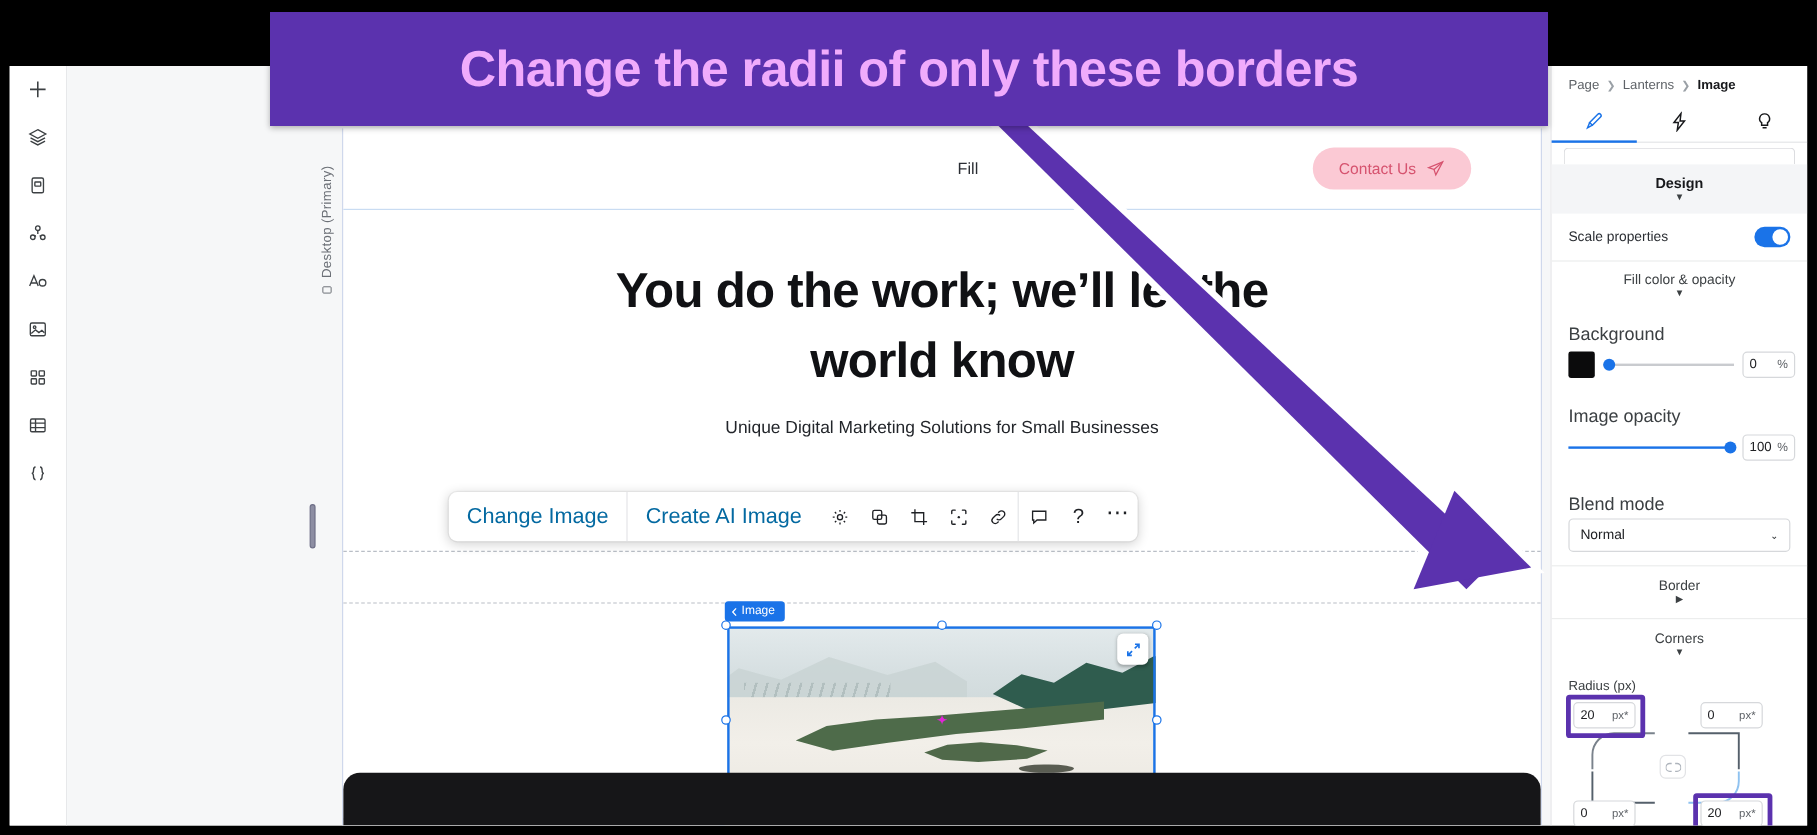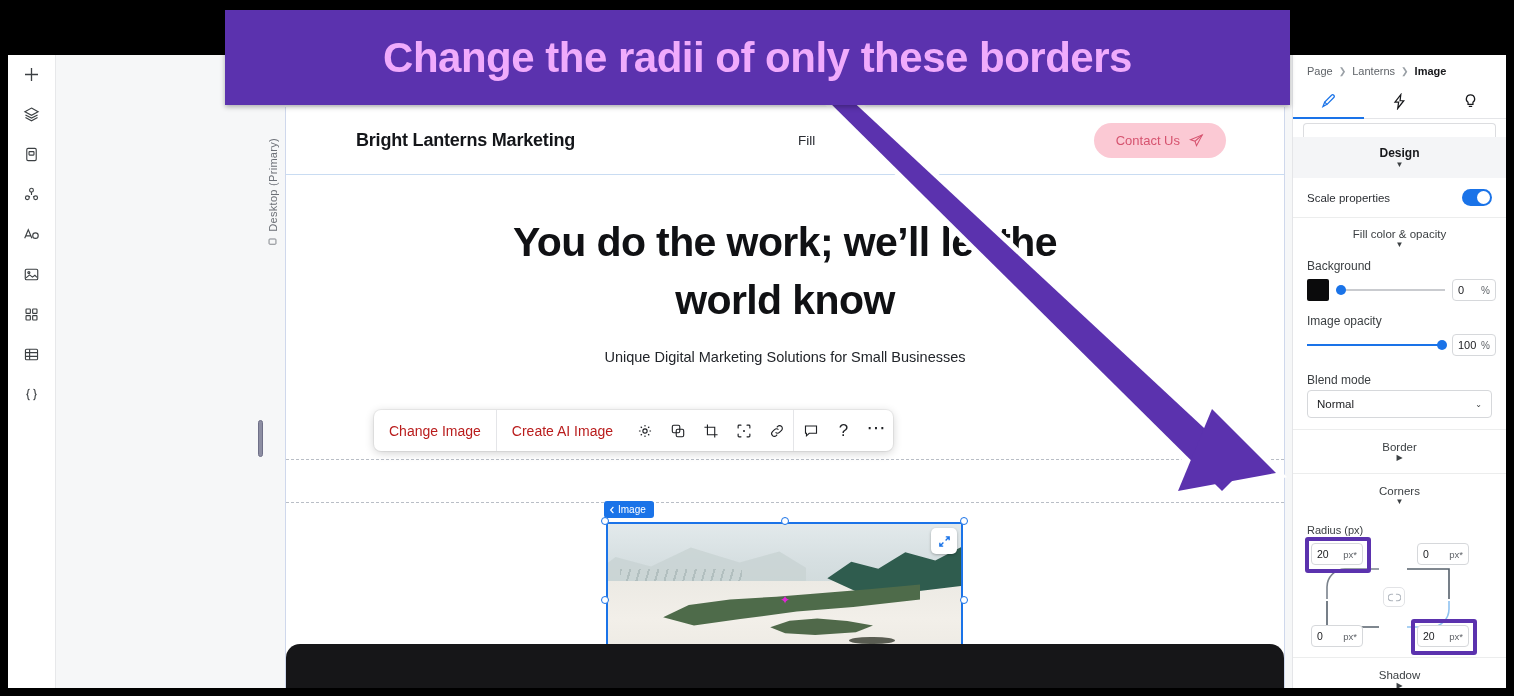--- a/index.html
+++ b/index.html
@@ -193,21 +193,21 @@
   }
 
   
   .img-toolbar {
     position: absolute; left: 318px; top: 355px;
     height: 41px; background: #fff; border-radius: 7px;
     box-shadow: 0 2px 10px rgba(0,0,0,.19), 0 0 0 1px rgba(0,0,0,.05);
     display: flex; align-items: center; z-index: 30;
   }
   .tb-text {
-    font-size: 14px; color: #b91c1c; padding: 0 15px; height: 100%;
+    font-size: 18px; color: #0369a1; padding: 0 15px; height: 100%;
     display: flex; align-items: center; cursor: pointer; white-space: nowrap;
   }
   .tb-sep { width: 1px; height: 100%; background: #e4e5e8; }
   .tb-icon {
     width: 33px; height: 100%;
     display: flex; align-items: center; justify-content: center;
     color: #1f2125; cursor: pointer;
   }
   .tb-icon.q { font-size: 17px; }
   .tb-icon.dots { font-size: 19px; letter-spacing: 1px; padding-bottom: 7px; }
@@ -253,21 +253,21 @@
   }
   .caret { font-size: 8px; color: #3c4043; }
   .toggle {
     width: 30px; height: 17px; border-radius: 9px; background: #1a73e8;
     position: relative; cursor: pointer;
   }
   .toggle::after {
     content: ""; position: absolute; right: 2px; top: 2px;
     width: 13px; height: 13px; border-radius: 50%; background: #fff;
   }
-  .lbl { padding: 4px 14px 3px; color: #3c4043; font-size: 12px; }
+  .lbl { padding: 4px 14px 3px; color: #3c4043; font-size: 15px; margin-top: 11px; }
   .slider-row { display: flex; align-items: center; gap: 7px; padding: 3px 10px 9px 14px; }
   .swatch { width: 22px; height: 22px; background: #0b0b0c; border-radius: 2px; flex: none; }
   .track {
     flex: 1; height: 2px; background: #c9cbcf; position: relative;
   }
   .track.filled { background: #1a73e8; }
   .knob {
     position: absolute; top: -4px; width: 10px; height: 10px;
     border-radius: 50%; background: #1a73e8; cursor: pointer;
   }
@@ -406,21 +406,20 @@
           <svg width="9" height="9" viewBox="0 0 12 12" fill="none" stroke="#6b6f76" stroke-width="1.1">
               <rect x="1.4" y="2" width="9.2" height="7" rx="1"></rect>
             </svg>
           <span>Desktop (Primary)</span>
         </span>
       </div>
 
       <div class="page-canvas">
 
         <div class="site-header">
-          <div class="site-brand">Bright Lanterns Marketing</div>
           <div class="site-nav">Fill</div>
           <div class="contact-btn">
             <span>Contact Us</span>
             <svg width="15" height="15" viewBox="0 0 16 16" fill="none" stroke="#d6536f" stroke-width="1.1">
                 <path d="M14.2 2 1.6 7.2l4.8 1.6 1.6 4.8z"></path>
                 <path d="M6.4 8.8 14.2 2"></path>
               </svg>
           </div>
         </div>
 

